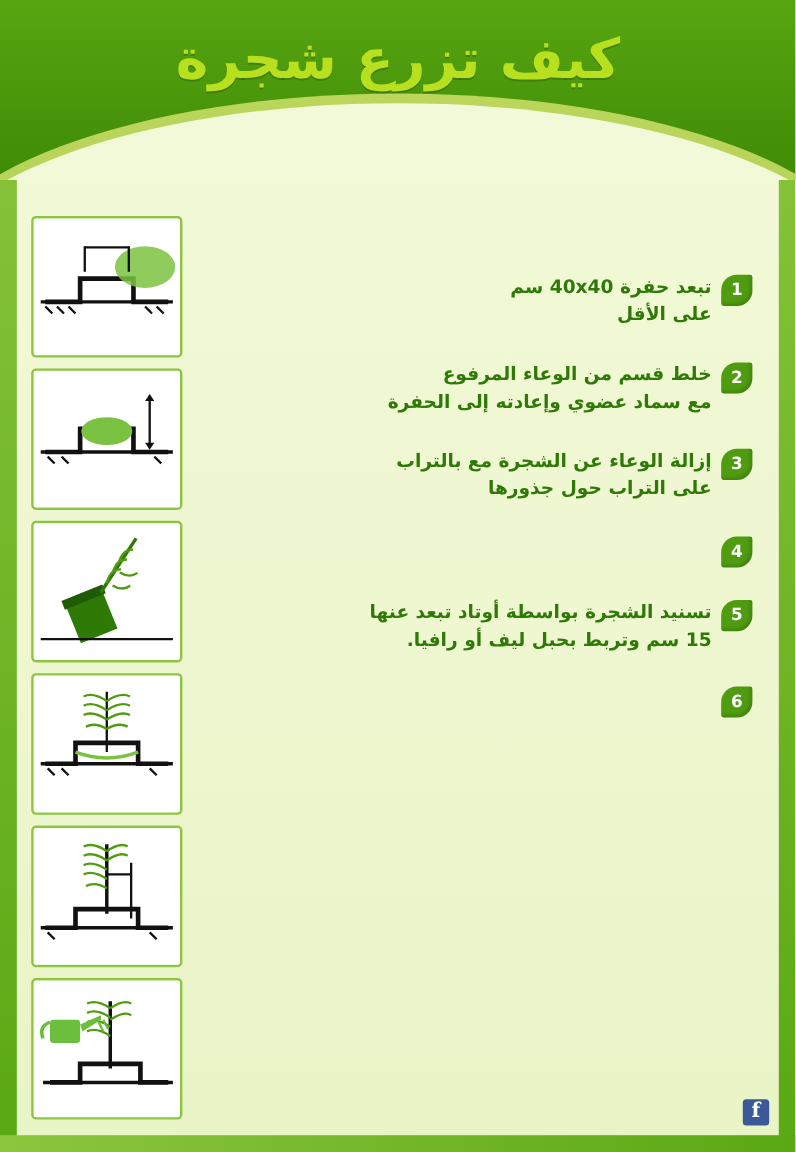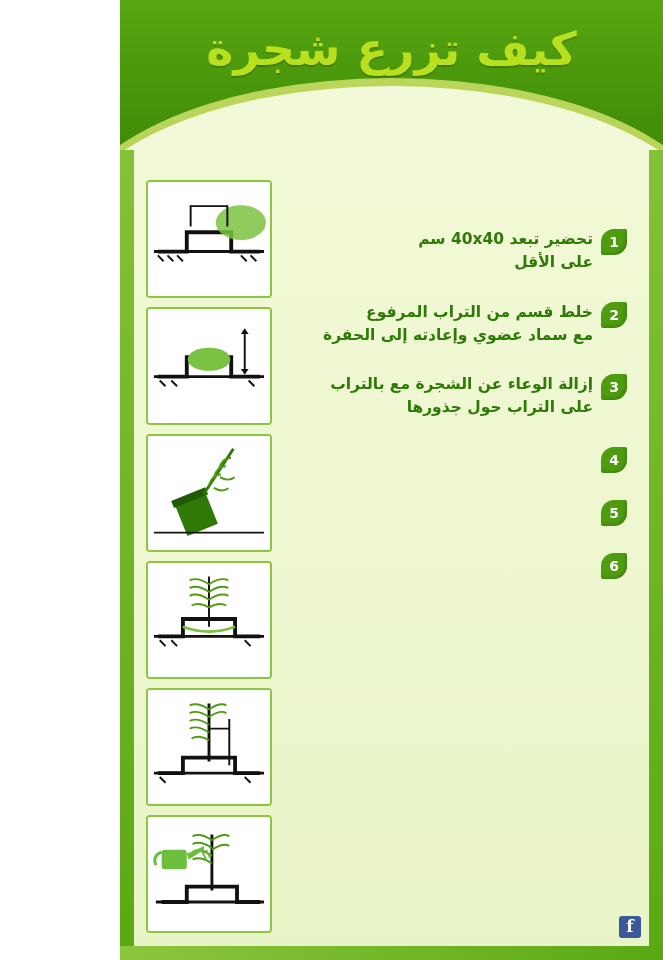--- a/index.html
+++ b/index.html
@@ -4,21 +4,21 @@
 <style>
   * { box-sizing: border-box; margin: 0; padding: 0; }
   html, body {
     width: 663px; height: 960px;
     font-family: "DejaVu Sans", sans-serif;
     background: #ffffff;
     overflow: hidden;
   }
   .poster {
     position: relative;
-    width: 543px; height: 960px;
+    width: 663px; height: 960px;
     background: linear-gradient(to bottom, #f2f9d8 0%, #eef7d0 55%, #e9f4c6 100%);
     overflow: hidden;
   }
   
   .edge-left, .edge-right {
     position: absolute; top: 0; bottom: 0; width: 14px;
     background: linear-gradient(to bottom, #8cc63e, #5aa814);
   }
   .edge-left { left: 0; }
   .edge-right { right: 0; }
@@ -302,30 +302,30 @@
 
     </div>
 
     <div class="steps">
 
       <div class="step">
         <div class="badge">
           <div class="leaf"></div>
           <div class="num">1</div>
         </div>
-        <div class="step-text">تحضير تبعد 40x40 سم
+        <div class="step-text">تبعد حفرة 40x40 سم
 على الأقل</div>
       </div>
 
       <div class="step">
         <div class="badge">
           <div class="leaf"></div>
           <div class="num">2</div>
         </div>
-        <div class="step-text">خلط قسم من التراب المرفوع
+        <div class="step-text">خلط قسم من الوعاء المرفوع
 مع سماد عضوي وإعادته إلى الحفرة</div>
       </div>
 
       <div class="step">
         <div class="badge">
           <div class="leaf"></div>
           <div class="num">3</div>
         </div>
         <div class="step-text">إزالة الوعاء عن الشجرة مع بالتراب
 على التراب حول جذورها</div>
@@ -336,20 +336,22 @@
           <div class="leaf"></div>
           <div class="num">4</div>
         </div>
       </div>
 
       <div class="step">
         <div class="badge">
           <div class="leaf"></div>
           <div class="num">5</div>
         </div>
+        <div class="step-text">تسنيد الشجرة بواسطة أوتاد تبعد عنها
+15 سم وتربط بحبل ليف أو رافيا.</div>
       </div>
 
       <div class="step">
         <div class="badge">
           <div class="leaf"></div>
           <div class="num">6</div>
         </div>
       </div>
 
     </div>

